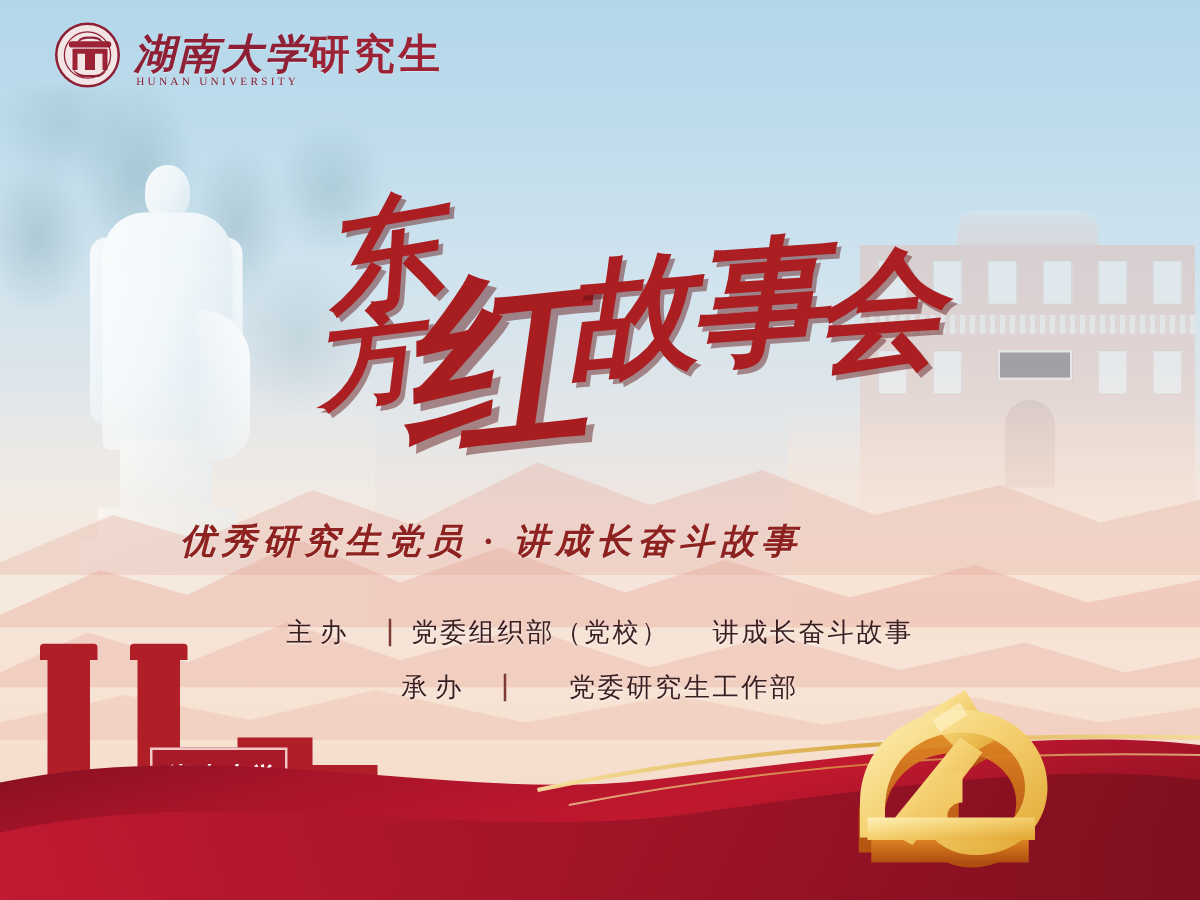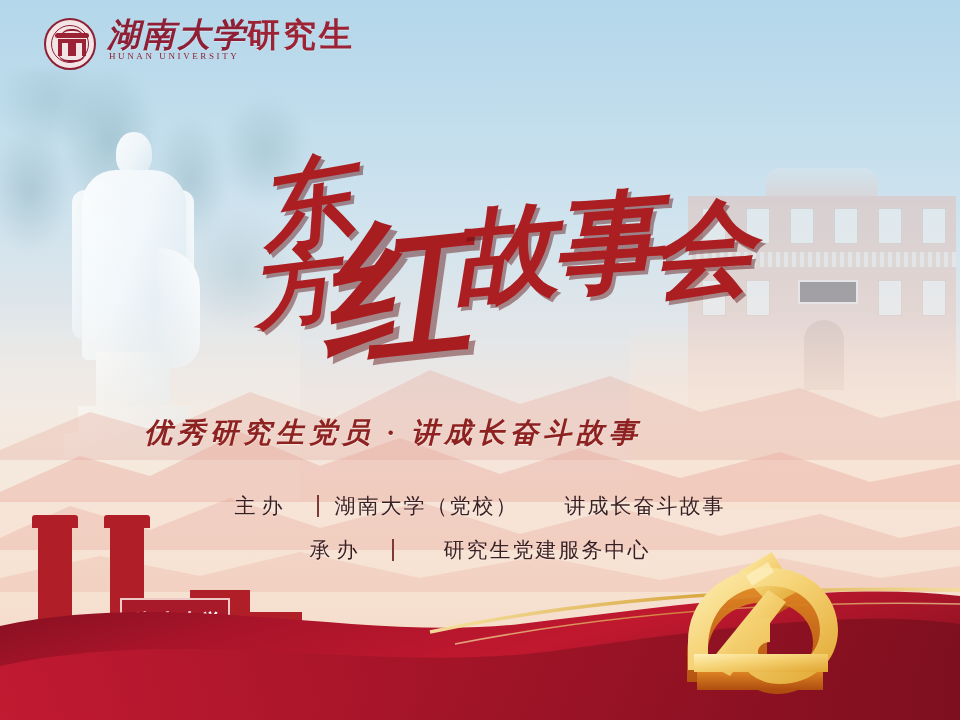--- a/index.html
+++ b/index.html
@@ -111,21 +111,21 @@
     position:absolute;right:0;top:320px;width:330px;height:190px;
     background:linear-gradient(180deg, rgba(246,235,228,0) 0%, rgba(247,231,218,.85) 55%, rgba(247,226,210,1) 100%);
   }
 
   
   .mtn{position:absolute;left:0;width:960px;}
   .mtn svg{display:block;width:960px;}
 
   
   .header{
-    position:absolute;left:44px;top:18px;display:flex;align-items:flex-start;gap:11px;
+    position:absolute;left:44px;top:18px;display:flex;align-items:flex-end;gap:11px;
   }
   .crest{
     position:relative;width:52px;height:52px;border-radius:50%;
     border:2px solid #8e1f34;background:#f3e4e6;
     box-sizing:border-box;
   }
   .crest::after{
     content:"";position:absolute;left:5px;top:5px;right:5px;bottom:5px;
     border-radius:50%;border:1px solid #8e1f34;
   }
@@ -325,27 +325,27 @@
     <span class="cal c-shi">事</span>
     <span class="cal c-hui">会</span>
   </div>
 
   <div class="subtitle">优秀研究生党员 · 讲成长奋斗故事</div>
 
   <div class="orgs">
     <div class="orgline">
       <span class="orglabel">主办</span>
       <span class="divider"></span>
-      <span class="orgv1">湖南大学（党校）</span>
+      <span class="orgv1">党委组织部（党校）</span>
       <span class="orgv2">讲成长奋斗故事</span>
     </div>
     <div class="orgline">
       <span class="orglabel">承办</span>
       <span class="divider"></span>
-      <span class="orgv2">研究生党建服务中心</span>
+      <span class="orgv2">党委研究生工作部</span>
     </div>
   </div>
 
   <div class="arch-sil">
     <div class="wallstep ws4"></div>
     <div class="col col1"></div>
     <div class="col col2"></div>
     <div class="wallstep ws1"></div>
     <div class="wallstep ws2"></div>
     <div class="wallstep ws3"></div>

